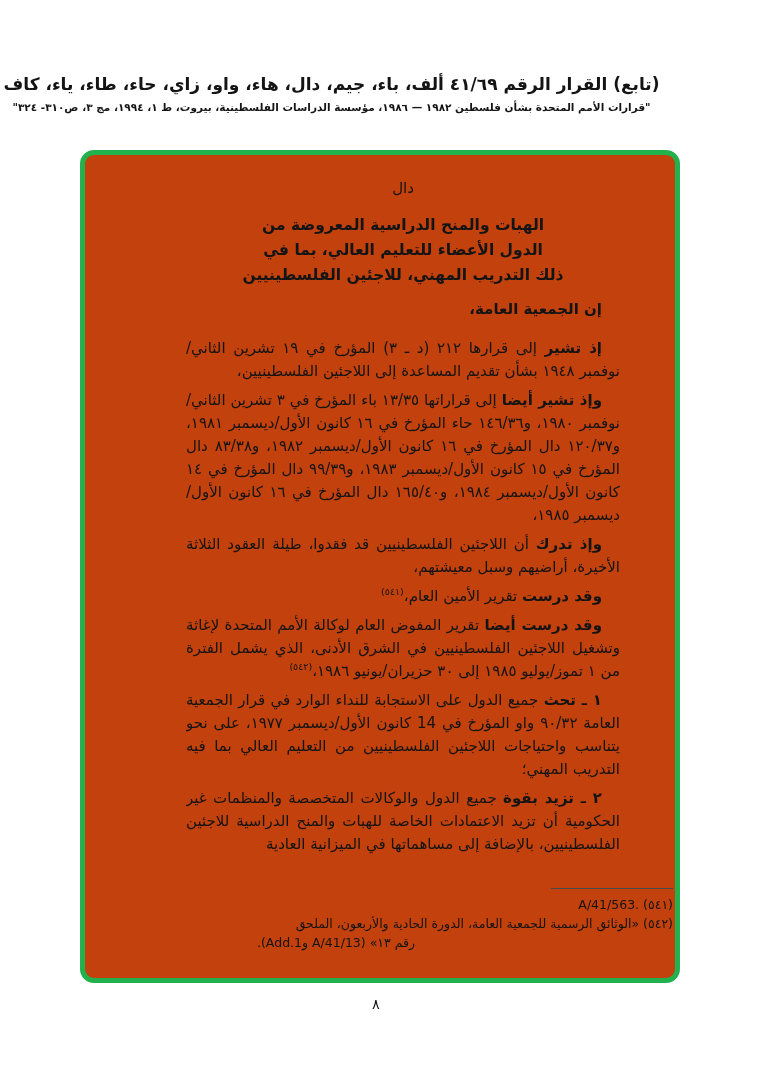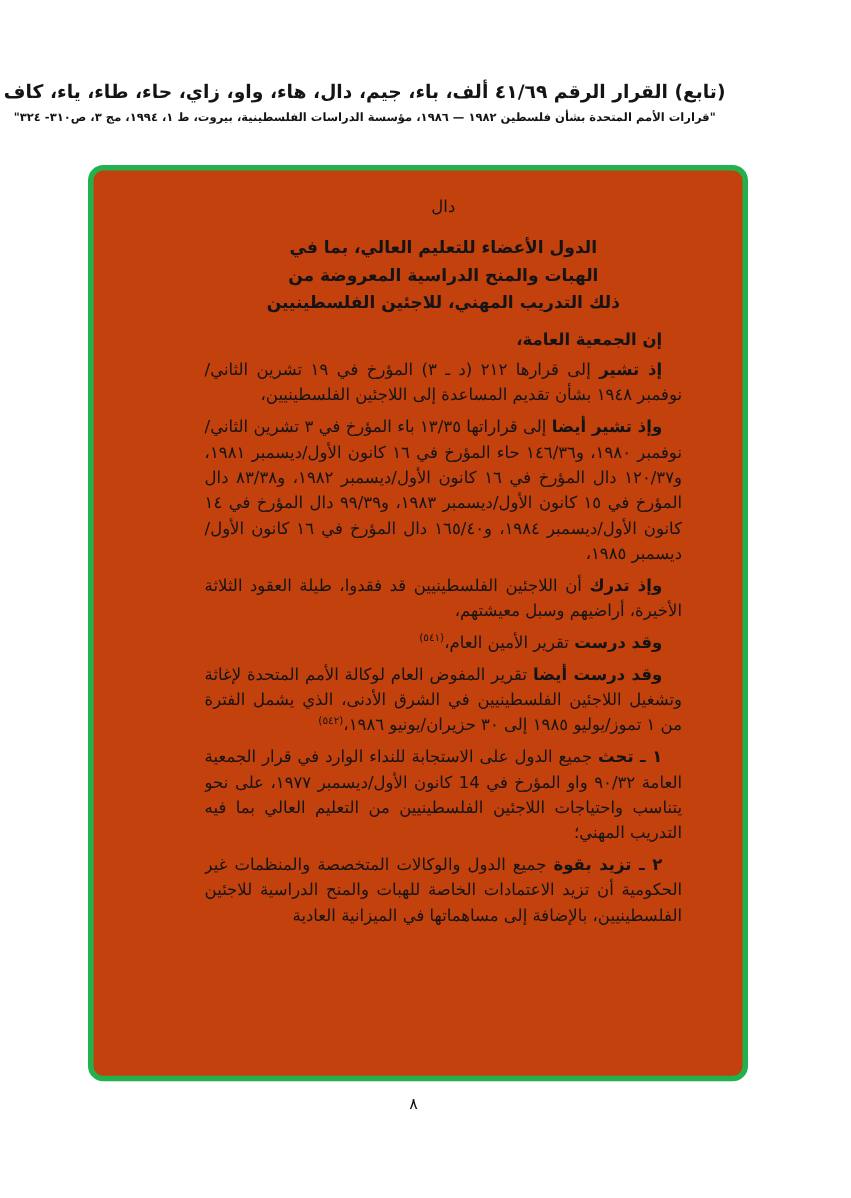--- a/index.html
+++ b/index.html
@@ -18,21 +18,21 @@
     box-sizing:border-box;border:5px solid #22b14c;border-radius:14px;background:#c2410c;
   }
 
   
   .content{
     position:absolute;top:24px;right:55px;width:434px;height:700px;
     overflow:hidden;direction:rtl;
   }
   .section-letter{text-align:center;font-size:15px;margin:0 0 16px 0;}
   .res-title{text-align:center;font-weight:bold;font-size:15.5px;line-height:25px;margin:0 0 10px 0;}
-  .intro{font-weight:bold;font-size:15px;line-height:23px;margin:0 0 4px 0;text-indent:18px;}
+  .intro{font-weight:bold;font-size:15px;line-height:23px;margin:0 0 16px 0;text-indent:18px;}
   .para{
     font-size:15px;line-height:23px;text-align:justify;text-indent:18px;
     margin:0 0 6px 0;
   }
   .para .lead{font-weight:bold;}
   .para .num{font-weight:bold;}
   .para sup{font-size:9.5px;line-height:0;}
 
   
   .footnotes{position:absolute;bottom:26px;right:2px;left:12px;direction:rtl;}
@@ -54,38 +54,44 @@
   <div class="header-line1">(تابع) القرار الرقم ٤١/٦٩ ألف، باء، جيم، دال، هاء، واو، زاي، حاء، طاء، ياء، كاف</div>
   <div class="header-line2">"قرارات الأمم المتحدة بشأن فلسطين ١٩٨٢ — ١٩٨٦، مؤسسة الدراسات الفلسطينية، بيروت، ط ١، ١٩٩٤، مج ٣، ص٣١٠- ٣٢٤"</div>
 </div>
 
 <div class="doc-box" style="border-color: rgb(34, 177, 76);">
 
   <div class="content">
     <div class="section-letter">دال</div>
 
     <div class="res-title">
+      <div>الهبات والمنح الدراسية المعروضة من</div>
       <div>الدول الأعضاء للتعليم العالي، بما في</div>
-      <div>الهبات والمنح الدراسية المعروضة من</div>
       <div>ذلك التدريب المهني، للاجئين الفلسطينيين</div>
     </div>
 
     <p class="intro">إن الجمعية العامة،</p>
 
     <p class="para"><span class="lead">إذ تشير</span><span> إلى قرارها ٢١٢ (د ـ ٣) المؤرخ في ١٩ تشرين الثاني/نوفمبر ١٩٤٨ بشأن تقديم المساعدة إلى اللاجئين الفلسطينيين،</span></p>
 
     <p class="para"><span class="lead">وإذ تشير أيضا</span><span> إلى قراراتها ١٣/٣٥ باء المؤرخ في ٣ تشرين الثاني/نوفمبر ١٩٨٠، و١٤٦/٣٦ حاء المؤرخ في ١٦ كانون الأول/ديسمبر ١٩٨١، و١٢٠/٣٧ دال المؤرخ في ١٦ كانون الأول/ديسمبر ١٩٨٢، و٨٣/٣٨ دال المؤرخ في ١٥ كانون الأول/ديسمبر ١٩٨٣، و٩٩/٣٩ دال المؤرخ في ١٤ كانون الأول/ديسمبر ١٩٨٤، و١٦٥/٤٠ دال المؤرخ في ١٦ كانون الأول/ديسمبر ١٩٨٥،</span></p>
 
     <p class="para"><span class="lead">وإذ تدرك</span><span> أن اللاجئين الفلسطينيين قد فقدوا، طيلة العقود الثلاثة الأخيرة، أراضيهم وسبل معيشتهم،</span></p>
 
     <p class="para"><span class="lead">وقد درست</span><span> تقرير الأمين العام،</span><sup>(٥٤١)</sup></p>
 
     <p class="para"><span class="lead">وقد درست أيضا</span><span> تقرير المفوض العام لوكالة الأمم المتحدة لإغاثة وتشغيل اللاجئين الفلسطينيين في الشرق الأدنى، الذي يشمل الفترة من ١ تموز/يوليو ١٩٨٥ إلى ٣٠ حزيران/يونيو ١٩٨٦،</span><sup>(٥٤٢)</sup></p>
 
     <p class="para"><span class="num">١ ـ </span><span class="lead">تحث</span><span> جميع الدول على الاستجابة للنداء الوارد في قرار الجمعية العامة ٩٠/٣٢ واو المؤرخ في 14 كانون الأول/ديسمبر ١٩٧٧، على نحو يتناسب واحتياجات اللاجئين الفلسطينيين من التعليم العالي بما فيه التدريب المهني؛</span></p>
 
     <p class="para"><span class="num">٢ ـ </span><span class="lead">تزيد بقوة</span><span> جميع الدول والوكالات المتخصصة والمنظمات غير الحكومية أن تزيد الاعتمادات الخاصة للهبات والمنح الدراسية للاجئين الفلسطينيين، بالإضافة إلى مساهماتها في الميزانية العادية</span></p>
   </div>
 
+  <div class="footnotes">
+    <div class="fn-sep"></div>
+    <div class="fn"><span>(٥٤١)</span> <span class="fn-latin">A/41/563.</span></div>
+    <div class="fn fn2-line1">(٥٤٢) «الوثائق الرسمية للجمعية العامة، الدورة الحادية والأربعون، الملحق</div>
+    <div class="fn fn2-line2">رقم ١٣» (A/41/13 وAdd.1).</div>
+  </div>
 
 </div>
 
 <div class="page-number">٨</div>
 
 </body></html>

